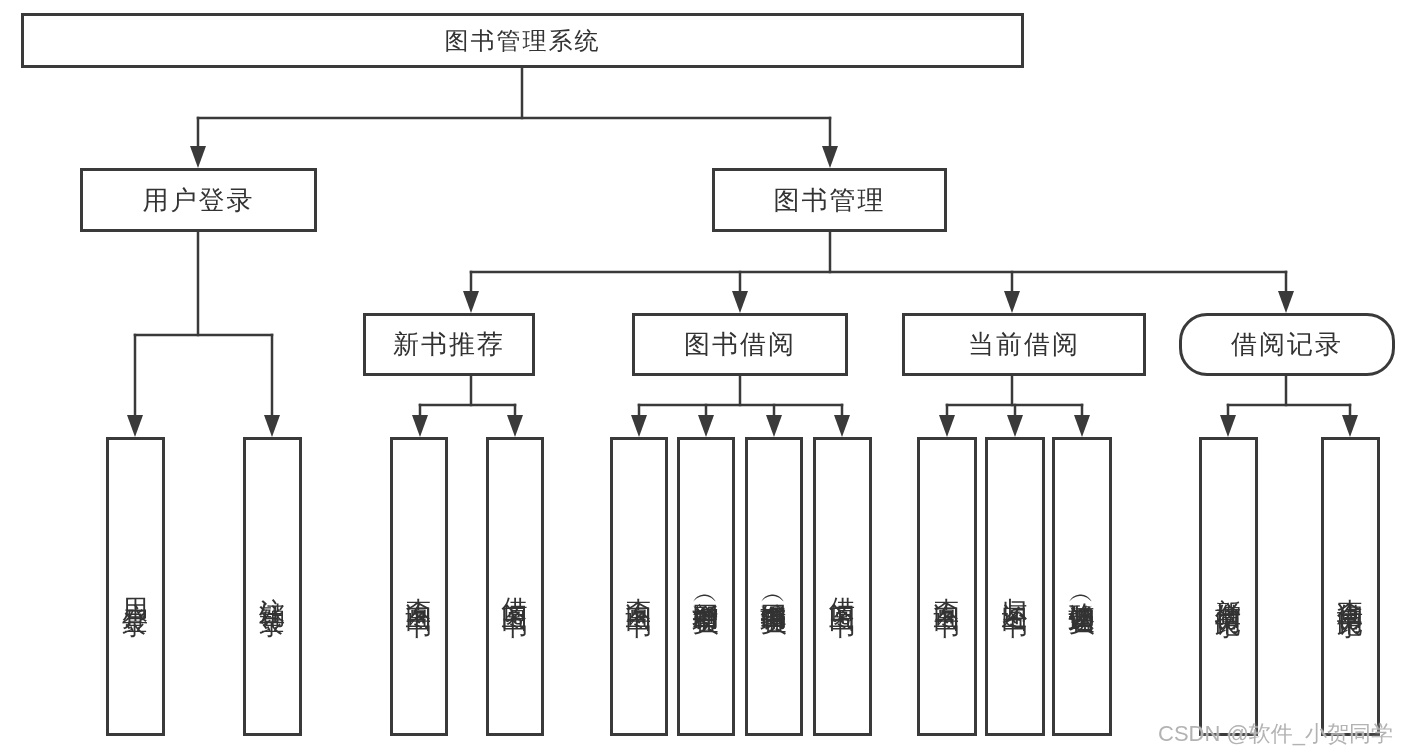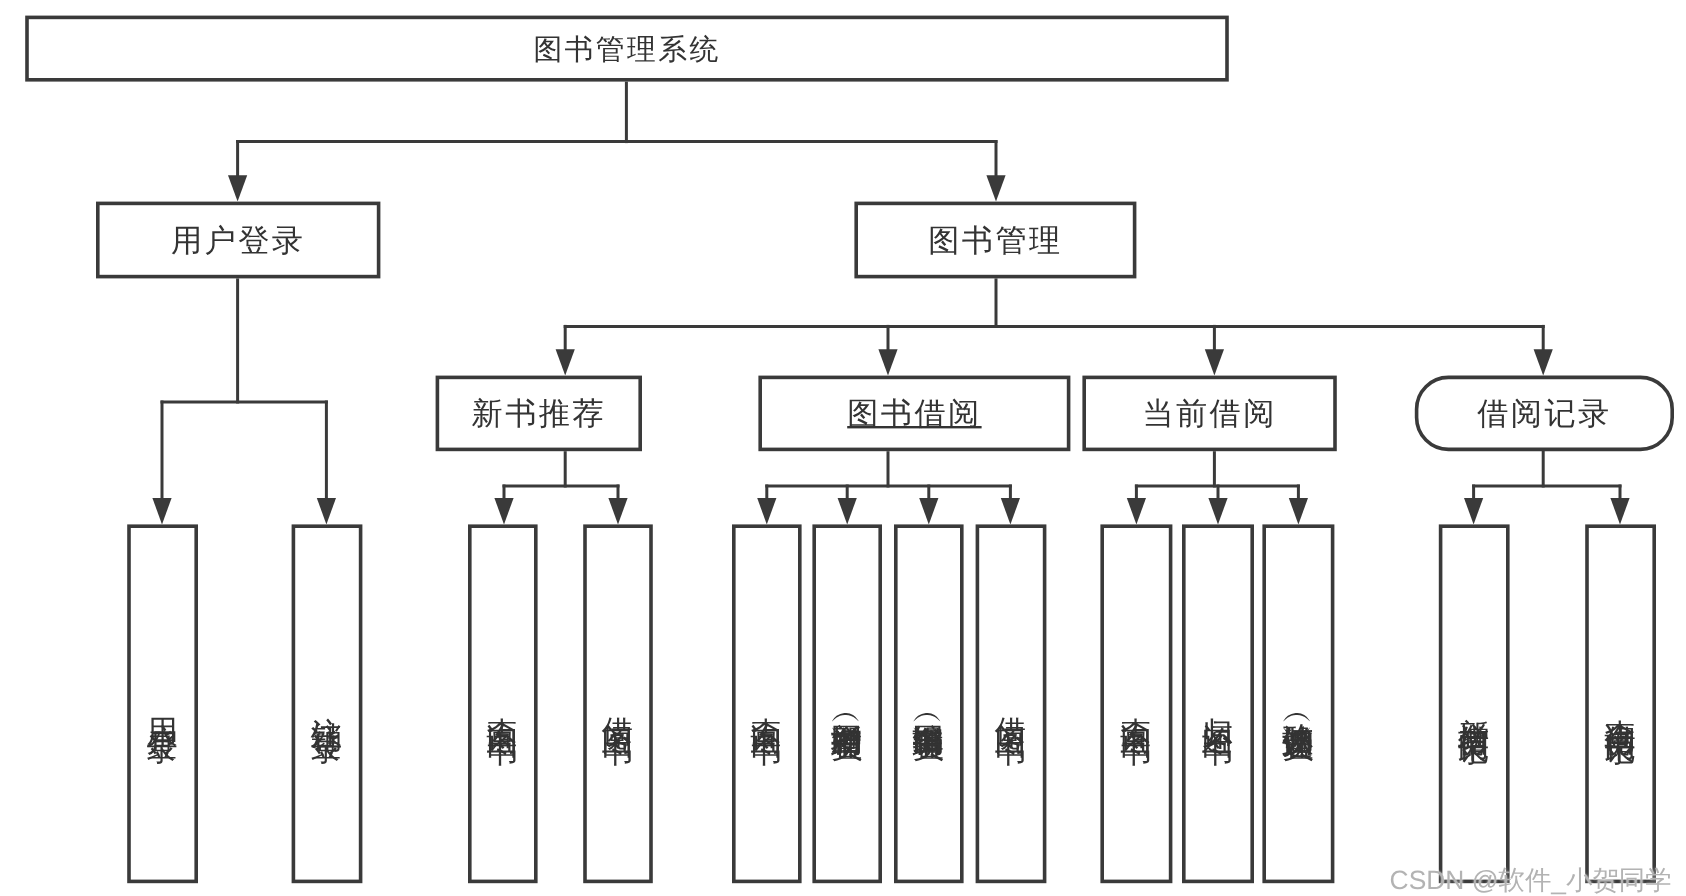--- a/index.html
+++ b/index.html
@@ -133,24 +133,24 @@
   <div class="node" style="left:80px; top:168px; width:237px; height:64px;">
     <span class="h-label">用户登录</span>
   </div>
   <div class="node" style="left:712px; top:168px; width:235px; height:64px;">
     <span class="h-label">图书管理</span>
   </div>
 
   <div class="node" style="left:363px; top:313px; width:172px; height:63px;">
     <span class="h-label">新书推荐</span>
   </div>
-  <div class="node" style="left:632px; top:313px; width:260px; height:63px;text-decoration:underline;">
+  <div class="node" style="left:632px; top:313px; width:216px; height:63px;">
     <span class="h-label">图书借阅</span>
   </div>
-  <div class="node" style="left:902px; top:313px; width:212px; height:63px;">
+  <div class="node" style="left:902px; top:313px; width:244px; height:63px;">
     <span class="h-label">当前借阅</span>
   </div>
   <div class="node" style="left:1179px; top:313px; width:216px; height:63px;border-radius:28px;">
     <span class="h-label">借阅记录</span>
   </div>
 
   <div class="node leaf" style="left:106px; top:437px; width:59px; height:299px;">
     <span class="v-label">用户登录</span>
   </div>
   <div class="node leaf" style="left:243px; top:437px; width:59px; height:299px;">

